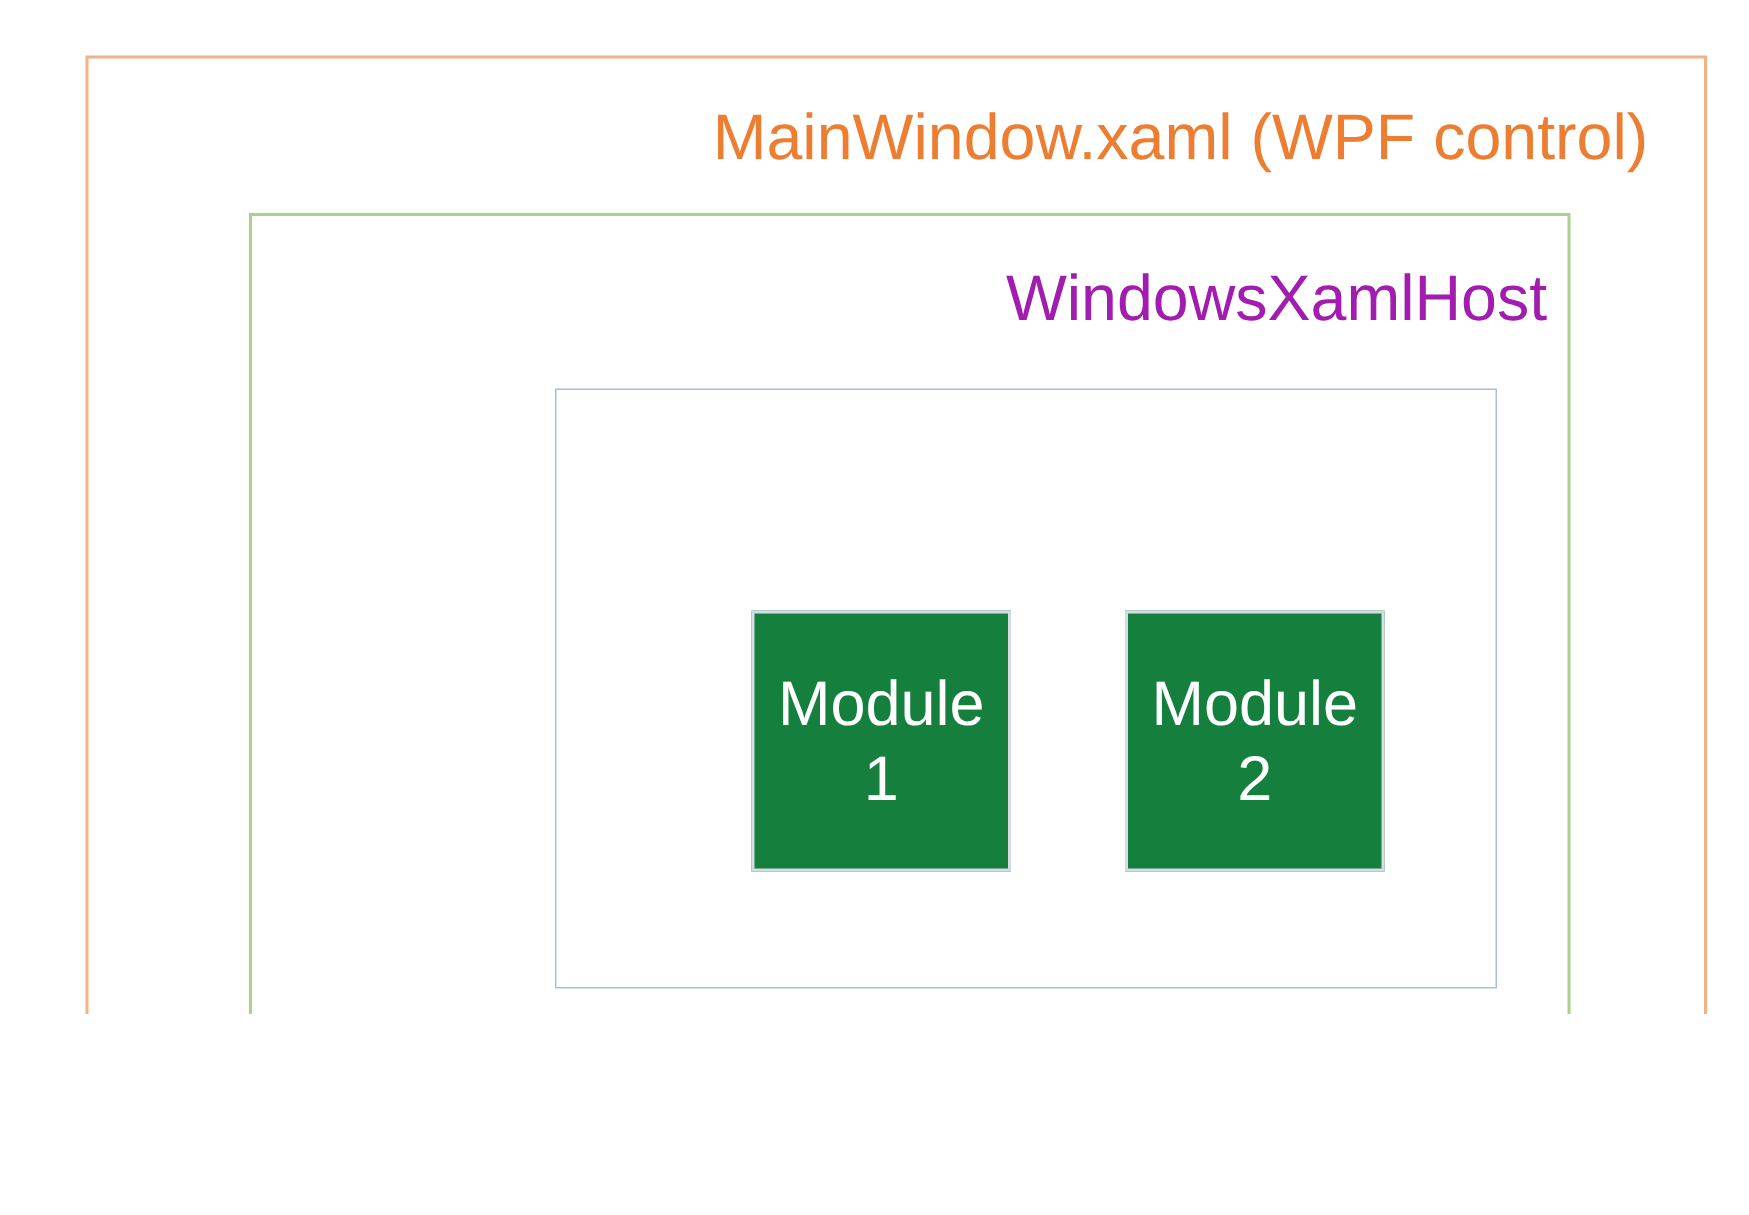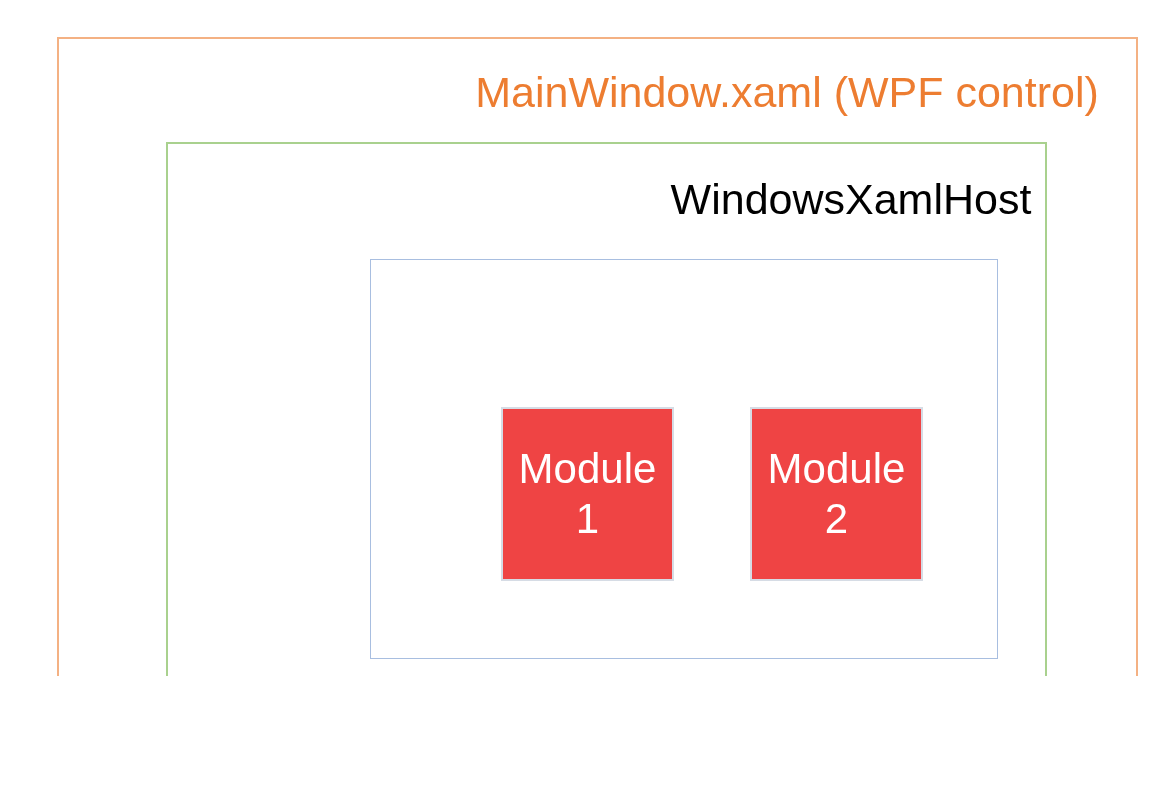--- a/index.html
+++ b/index.html
@@ -46,32 +46,32 @@
     line-height: 1;
   }
   .label-outer {
     left: 787px; top: 71px;
     font-size: 43px;
     color: #ED7D31;
   }
   .label-host {
     left: 851px; top: 178px;
     font-size: 43px;
-    color: #000000;
+    color: #a21caf;
   }
   .label-shell {
     left: 688px; top: 306px;
     font-size: 40px;
     color: #4472C4;
   }
   .module {
     position: absolute;
     box-sizing: border-box;
     width: 173px; height: 174px;
-    background: #ef4444;
+    background: #15803d;
     border: 2px solid #D6DCE5;
     display: flex;
     flex-direction: column;
     align-items: center;
     justify-content: center;
     color: #ffffff;
     font-size: 42px;
     line-height: 1.18;
     text-align: center;
   }

